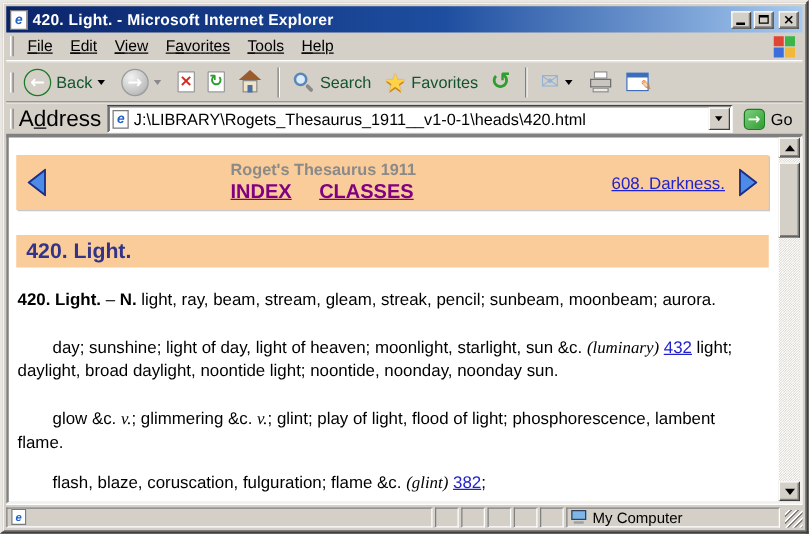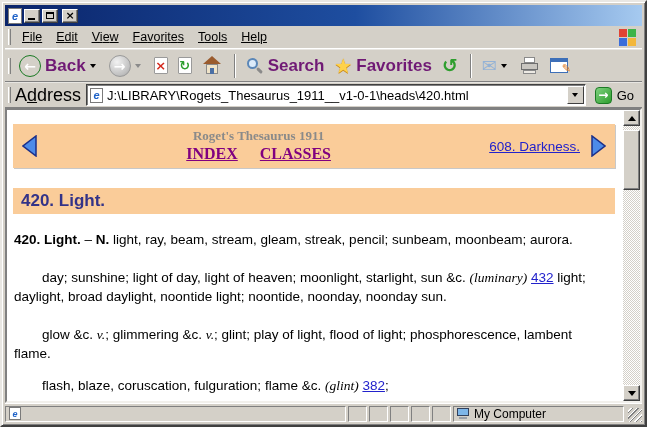--- a/index.html
+++ b/index.html
@@ -56,21 +56,21 @@
   .winflag span { display:block; }
   .wf-r{background:#E14434}.wf-g{background:#3EB449}.wf-b{background:#3B6EDB}.wf-y{background:#F3B73B}
 
   
   .toolbar {
     position:absolute; left:3px; top:47px; right:3px; height:33px;
     display:flex; align-items:center; padding-left:2px;
     border-top:1px solid #e8e6e2; border-bottom:1px solid #808080;
   }
   .tool-btn { display:flex; align-items:center; padding:2px 4px; margin-right:2px; }
-  .tool-label { font-size:17px; margin-left:4px; color:#701a75;font-weight:bold; }
+  .tool-label { font-size:13px; margin-left:4px; color:#14532d; }
   .circle {
     width:22px; height:22px; border-radius:50%;
     display:inline-flex; align-items:center; justify-content:center;
     color:#fff; font-weight:bold; font-size:14px; font-family:"DejaVu Sans",sans-serif;
   }
   .circle.back { background:radial-gradient(circle at 35% 30%, #8fd9a, #2FA838 70%, #187A22); border:1px solid #1B7A24; }
   .circle.fwd  { background:radial-gradient(circle at 35% 30%, #f2f2f2, #BFBFBF 70%, #9a9a9a); border:1px solid #9a9a9a; color:#fff; }
   .dd { width:0; height:0; border-left:3px solid transparent; border-right:3px solid transparent; border-top:4px solid #000; margin:0 3px 0 4px; }
   .dd.dis { border-top-color:#8a8a8a; }
   .page-ico { position:relative; width:14px; height:17px; background:#fff; border:1px solid #9a9a9a; border-radius:1px;
@@ -133,21 +133,21 @@
     overflow:hidden;
   }
   .page-area { position:absolute; inset:0 17px 0 0; overflow:hidden; }
   .navbox {
     margin:14px 8px 0 6px; height:44px; background:#FACC99;
     display:flex; align-items:center; justify-content:space-between; padding:0 9px;
     box-shadow:1px 1px 0 #c8c8c8;
   }
   .nav-side { display:flex; align-items:center; }
   .nav-link { font-size:13.5px; color:#2222CC; text-decoration:underline; margin:0 10px; }
-  .nav-center { text-align:center; line-height:1.25;font-family:Liberation Serif, serif; }
+  .nav-center { line-height:1.25; }
   .nav-title { font-size:13px; font-weight:bold; color:#8a8a8a; }
   .nav-links2 { font-size:16px; font-weight:bold; }
   .nav-links2 a { color:#800080; text-decoration:underline; }
   .nav-links2 a + a { margin-left:22px; }
   .tri { display:block; }
   .heading-bar {
     margin:20px 8px 0 6px; background:#FACC99; padding:3px 9px 3px 8px;
     font-size:17px; font-weight:bold; color:#333388;
   }
   .doc { margin:16px 14px 0 7px; font-size:13.5px; line-height:19px; color:#000; }
@@ -202,20 +202,21 @@
     background:repeating-linear-gradient(135deg, transparent 0 2px, #fff 2px 3px, #808080 3px 4px);
   }
 </style>
 </head>
 <body>
 
 <div class="window">
 
   <div class="titlebar">
     <span class="page-e-icon">e</span>
+    <span class="title">420. Light. - Microsoft Internet Explorer</span>
     <span class="winbtn">
         <span class="glyph-min"></span>
       </span>
     <span class="winbtn">
         <span class="glyph-max"></span>
       </span>
     <span class="winbtn" style="margin-left:4px;">
         <span class="glyph-close">×</span>
       </span>
   </div>

